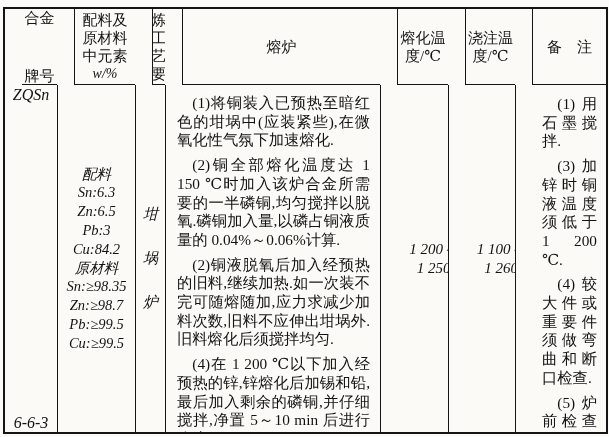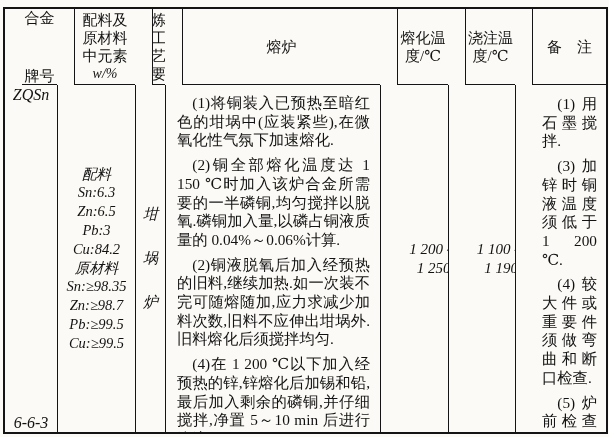--- a/index.html
+++ b/index.html
@@ -117,21 +117,21 @@
     <p>(4)在 1 200 ℃以下加入经预热的锌,锌熔化后加锡和铅,最后加入剩余的磷铜,并仔细搅拌,净置 5～10 min 后进行浇注</p>
   </div>
 
   <div class="cell vcenter temp">
     <div>1 200～</div>
     <div>1 250</div>
   </div>
 
   <div class="cell vcenter temp">
     <div>1 100～</div>
-    <div>1 190</div>
+    <div>1 260</div>
   </div>
 
   <div class="cell rem">
     <p>(1)用石墨搅拌.</p>
     <p>(3)加锌时铜液温度须低于 1 200 ℃.</p>
     <p>(4)较大件或重要件须做弯曲和断口检查.</p>
     <p>(5)炉前检查不合格时可加入少量磷铜精炼合金</p>
   </div>
 
 </div>

